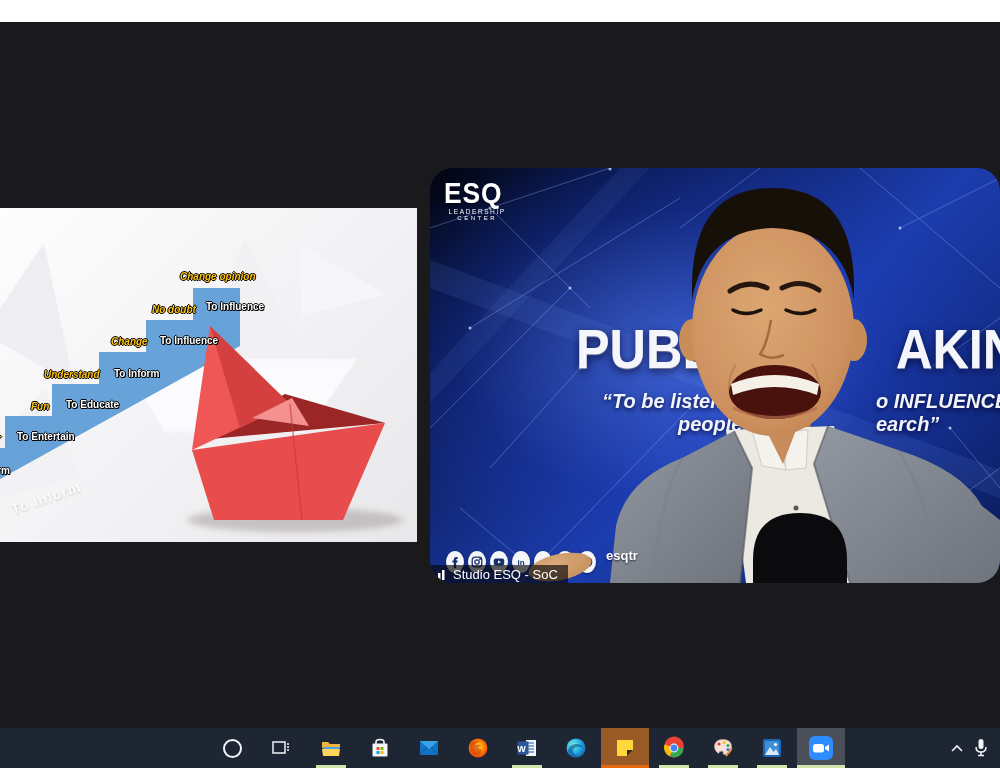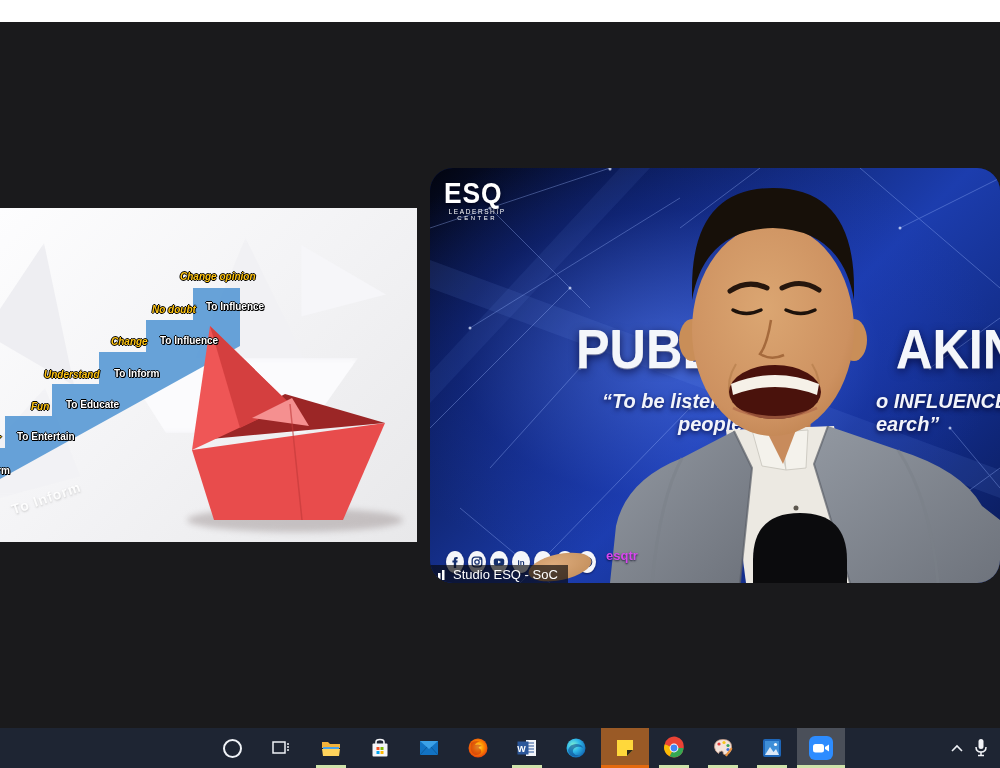--- a/index.html
+++ b/index.html
@@ -30,21 +30,21 @@
   .logo .n{font-size:30px;font-weight:bold;letter-spacing:1px;transform:scaleX(.88);transform-origin:left;
     text-shadow:0 2px 4px rgba(0,0,20,.7);line-height:30px;}
   .logo .s1{font-size:6.5px;letter-spacing:1.6px;line-height:7px;}
   .logo .s2{font-size:6px;letter-spacing:2.5px;line-height:7px;}
   .vtitle{position:absolute;color:#f4f6fb;font-weight:bold;font-size:56px;letter-spacing:0px;
     transform:scaleX(.9);transform-origin:left;text-shadow:0 3px 10px rgba(0,0,40,.75),0 1px 0 #b9c4e4;}
   .vquote{position:absolute;color:#f2f4fa;font-weight:bold;font-style:italic;font-size:20px;white-space:nowrap;
     text-shadow:0 2px 5px rgba(0,0,40,.8);}
   .social{position:absolute;width:18px;height:22px;border-radius:50%;background:#f5f6fa;
     display:flex;align-items:center;justify-content:center;box-shadow:0 1px 2px rgba(0,0,30,.5);}
-  .handle{position:absolute;left:176px;top:380px;color:#d946ef;font-weight:bold;font-size:13px;
+  .handle{position:absolute;left:176px;top:380px;color:#ffffff;font-weight:bold;font-size:13px;
     text-shadow:0 1px 2px rgba(0,0,30,.8);text-align:right;}
   .hand{position:absolute;left:98px;top:386px;width:64px;height:26px;border-radius:50%;
     background:radial-gradient(ellipse at 40% 35%,#dcab7c,#c08b57);transform:rotate(-12deg);}
   .overlaylabel{position:absolute;left:0;top:397px;height:18px;background:rgba(8,8,10,.66);
     display:flex;align-items:center;padding:0 10px 0 4px;color:#fff;font-size:13px;gap:5px;}
 
   
   .taskbar{left:0;top:728px;width:1000px;height:40px;background:#1e2533;}
   .search{left:0;top:730px;width:207px;height:36px;background:#f2f2f2;border:none;
     font-family:"Liberation Sans",sans-serif;font-size:15px;color:#3c3c3c;padding:0 0 0 1px;

